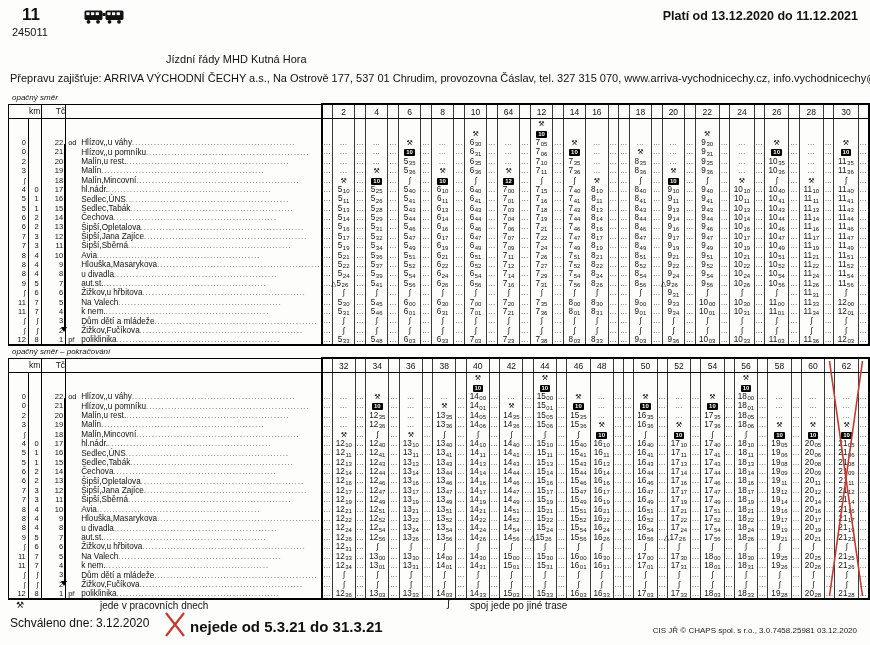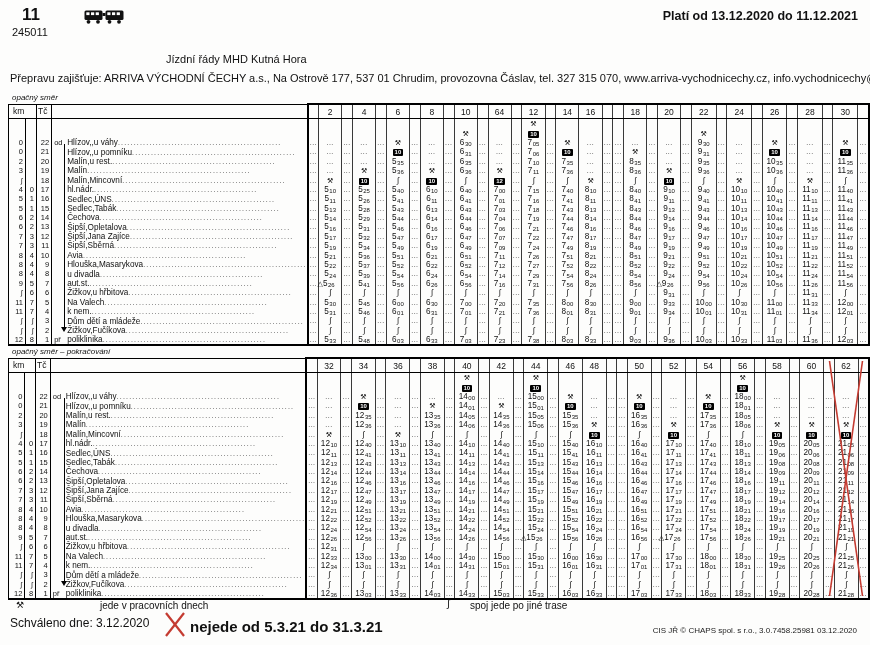--- a/index.html
+++ b/index.html
@@ -16,22 +16,22 @@
   #t2wrap{position:absolute;left:8px;top:357px;}
   table.tt{border-collapse:collapse;table-layout:fixed;}
   .tt th,.tt td{padding:0;height:9.4px;font-size:8.2px;white-space:nowrap;overflow:visible;vertical-align:middle;font-weight:normal;}
   .tt th{height:13px;font-size:8.5px;text-align:center;border-bottom:1px solid #000;border-top:1px solid #000;}
   .tt th.g{border-left:1px solid #3a3a3a;border-right:1px solid #3a3a3a;border-top:2px solid #000;}
   .tt th.gl,.tt td.gl{border-left:2px solid #000 !important;}
   .tt th.gr,.tt td.gr{border-right:2px solid #000 !important;}
   .tt td.g{border-left:1px solid #3a3a3a;border-right:1px solid #3a3a3a;text-align:center;}
   .tt td.km1,.tt td.km2,.tt td.tc{text-align:right;padding-right:2px;font-size:7.5px;border-right:1px solid #000;}
   .tt td.km1,.tt th.kmh{border-left:1px solid #000;}
-  .tt th.kmh{text-align:left;padding-left:4px;}
-  .tt th.tch{text-align:left;padding-left:1px;border-right:1px solid #000;border-left:1px solid #000;}
+  .tt th.kmh{text-align:left;padding-left:20px;}
+  .tt th.tch{text-align:left;padding-left:14px;border-right:1px solid #000;border-left:1px solid #000;}
   .tt tr.last td{border-bottom:2px solid #000;}
   .namebox{display:flex;align-items:flex-end;height:100%;}
   .pfx{width:13px;flex:0 0 13px;font-size:7.5px;padding-left:2px;}
   .nm{font-size:8.2px;}
   .ldr{flex:1;overflow:hidden;font-size:7px;color:#333;height:9px;line-height:9px;}
   .ldr::after{content:"....................................................";letter-spacing:1.2px;}
   .h{font-size:8.2px;}
   .m{font-size:6px;position:relative;top:1.3px;margin-left:0.5px;}
   .dots{font-size:7px;color:#333;letter-spacing:0.5px;}
   .wavy{font-size:8px;color:#111;display:inline-block;}

